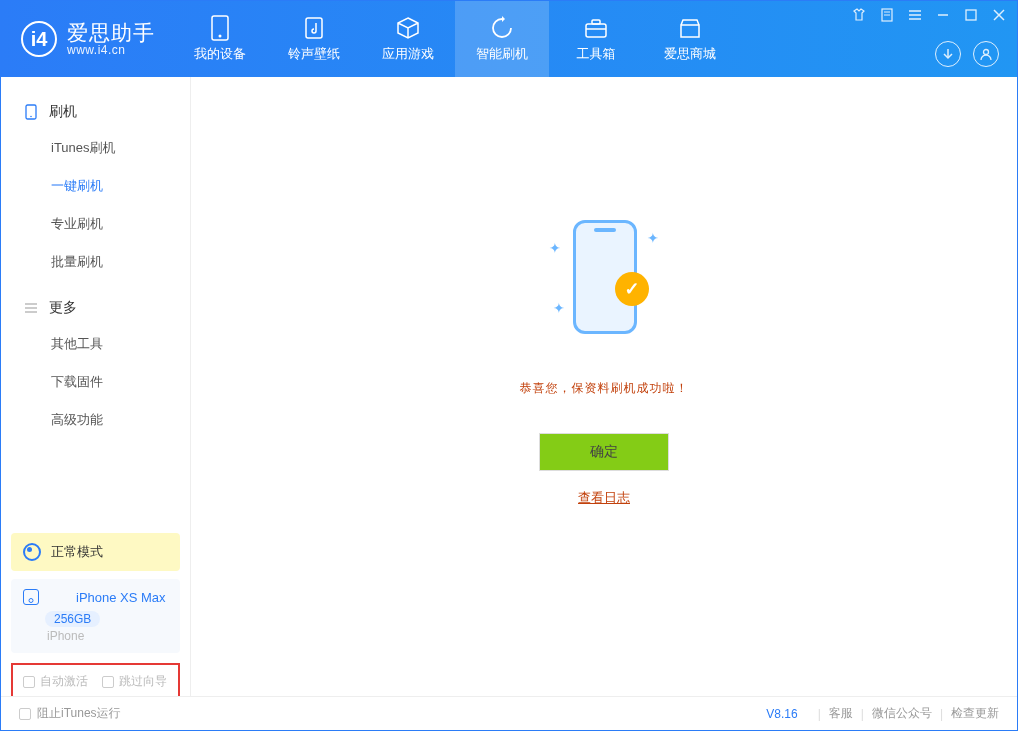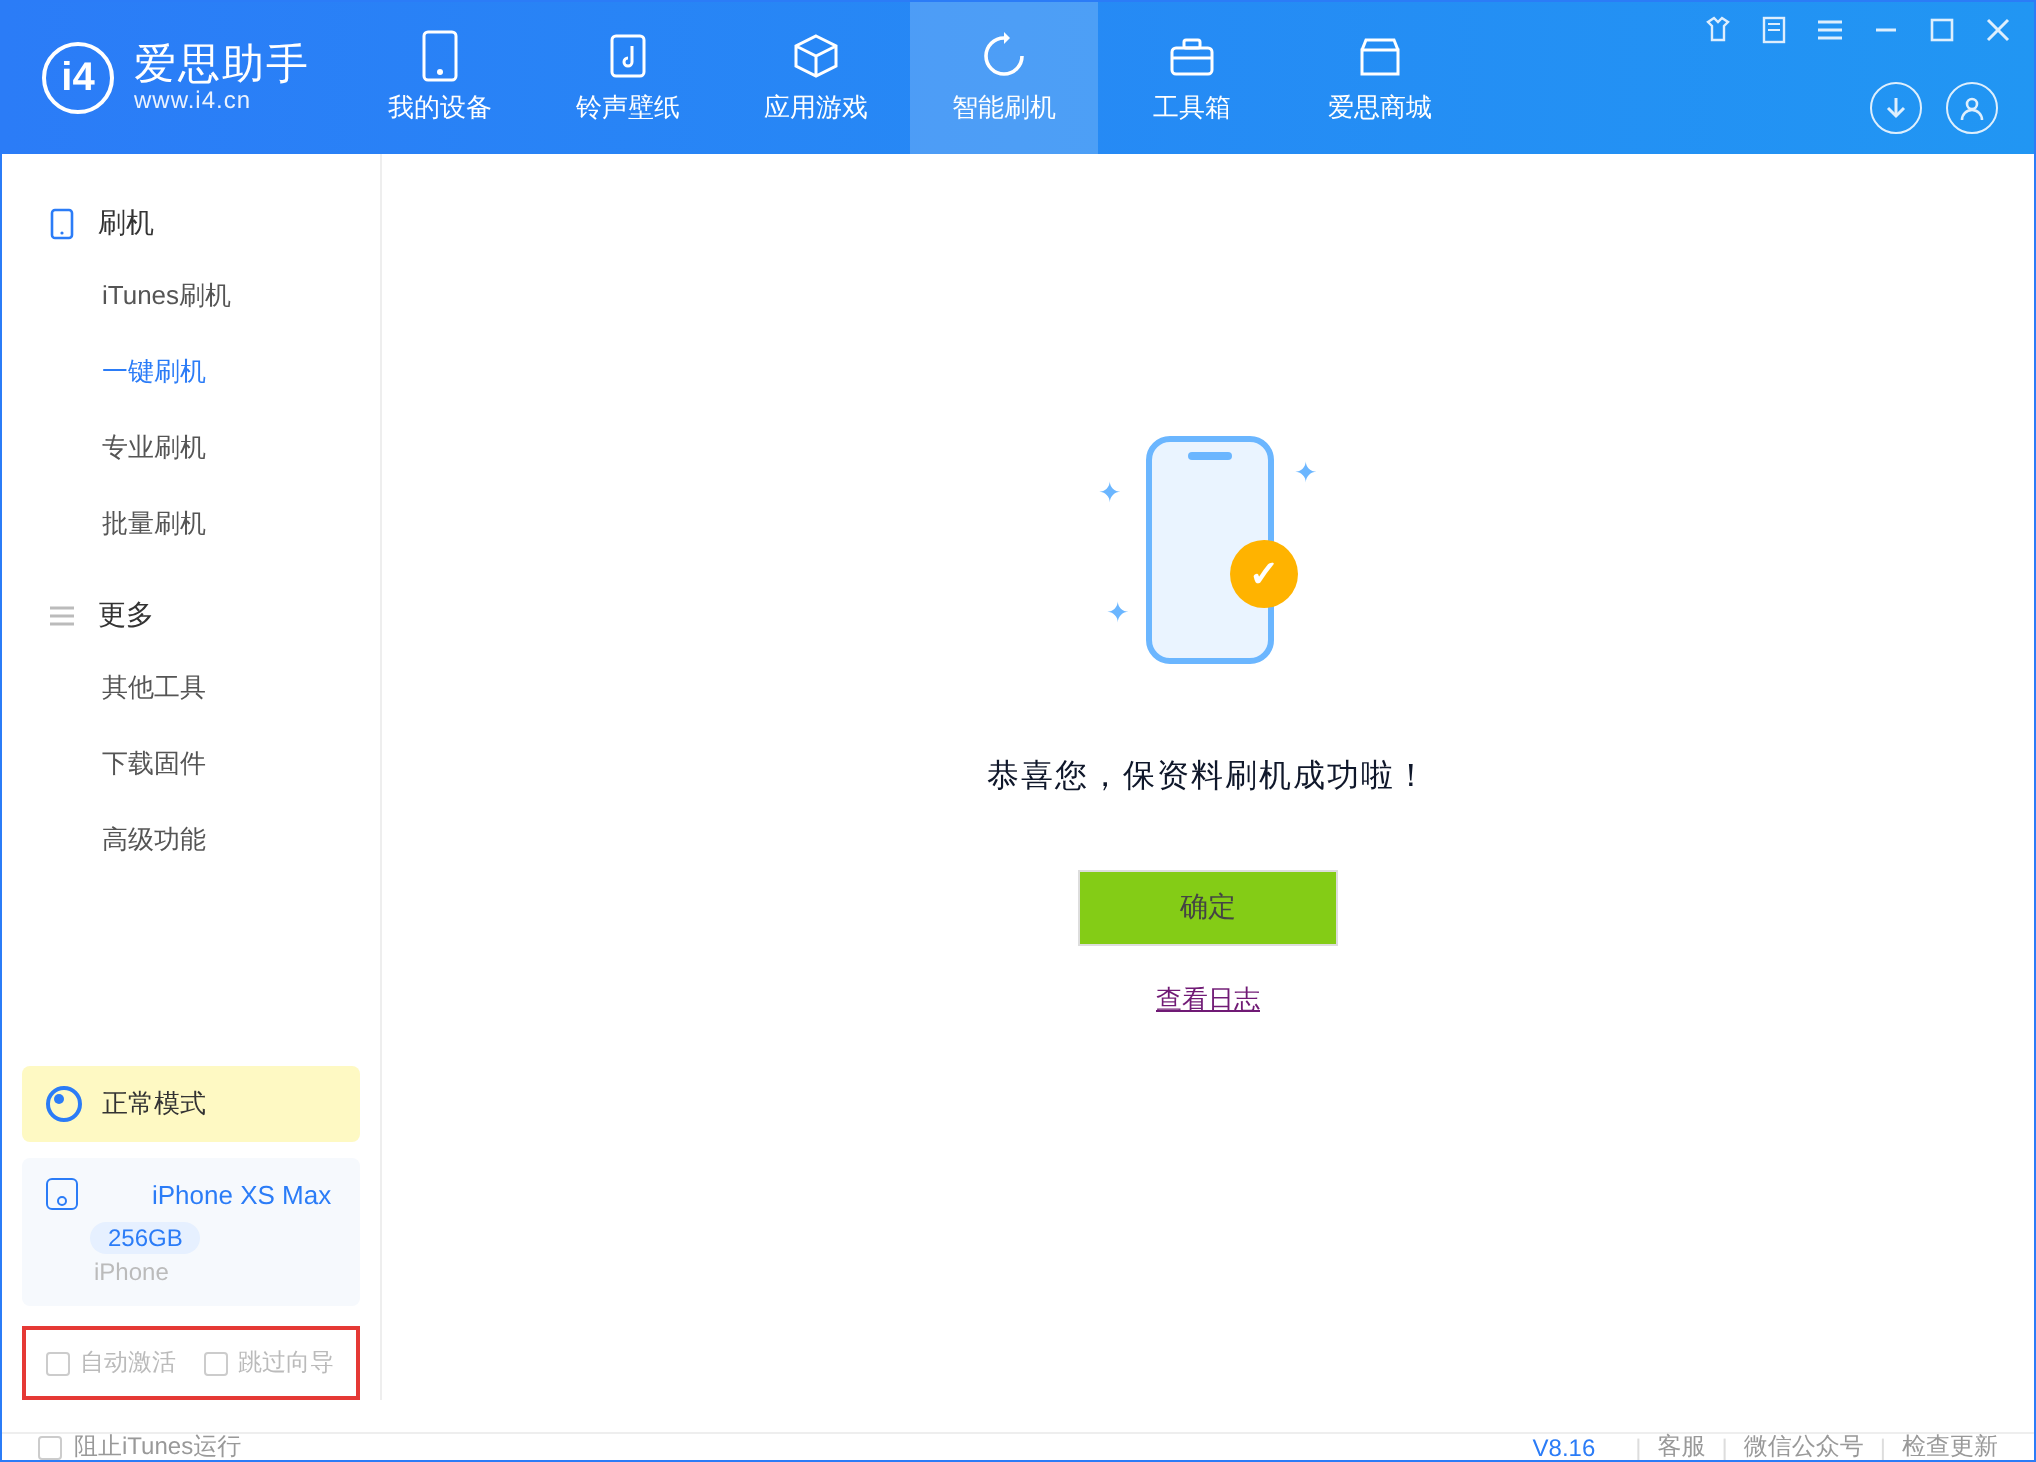--- a/index.html
+++ b/index.html
@@ -50,26 +50,26 @@
 
 .main { flex: 1; display: flex; flex-direction: column; align-items: center; justify-content: center; padding-bottom: 60px; }
 .illus { width: 150px; height: 150px; position: relative; margin-bottom: 20px; }
 .phone-shape { width: 64px; height: 114px; border: 3px solid #6bb6ff; border-radius: 12px; position: absolute; top: 10px; left: 44px; background: #eaf4ff; }
 .phone-shape::before { content: ""; position: absolute; top: 5px; left: 50%; transform: translateX(-50%); width: 22px; height: 4px; background: #6bb6ff; border-radius: 2px; }
 .check-badge { position: absolute; width: 34px; height: 34px; background: #ffb300; border-radius: 50%; top: 62px; left: 86px; display: flex; align-items: center; justify-content: center; color: #fff; font-size: 18px; font-weight: bold; }
 .spark { position: absolute; color: #6bb6ff; font-size: 14px; }
 .spark.s1 { top: 30px; left: 20px; }
 .spark.s2 { top: 90px; left: 24px; }
 .spark.s3 { top: 20px; left: 118px; }
-.success-text { font-size: 16px; color: #0f172a; margin-bottom: 36px; letter-spacing: 1px; }
+.success-text { font-size: 12px; color: #c2410c; margin-bottom: 36px; letter-spacing: 1px; }
 .ok-btn { border: 1px solid #ddd; background: #84cc16; padding: 9px 50px; font-size: 14px; color: #444; cursor: pointer; margin-bottom: 18px; }
-.log-link { font-size: 13px; color: #701a75; text-decoration: underline; cursor: pointer; }
-
-
-.footer { position: absolute; bottom: 0; left: 0; right: 0; height: 14px; border-top: 1px solid #eee; display: flex; align-items: center; padding: 0 18px; font-size: 12px; color: #999; background: #fff; }
+.log-link { font-size: 13px; color: #c2410c; text-decoration: underline; cursor: pointer; }
+
+
+.footer { position: absolute; bottom: 0; left: 0; right: 0; height: 34px; border-top: 1px solid #eee; display: flex; align-items: center; padding: 0 18px; font-size: 12px; color: #999; background: #fff; }
 .footer .chk { width: 12px; height: 12px; border: 1px solid #ccc; margin-right: 6px; border-radius: 2px; }
 .footer-right { margin-left: auto; display: flex; align-items: center; gap: 8px; }
 .footer-right .sep { color: #ddd; }
 .footer-right a { color: #999; cursor: pointer; }
 .ver { color: #2b7cf7; margin-right: 12px; }
 </style>
 </head>
 <body>
 
 <div class="header">

